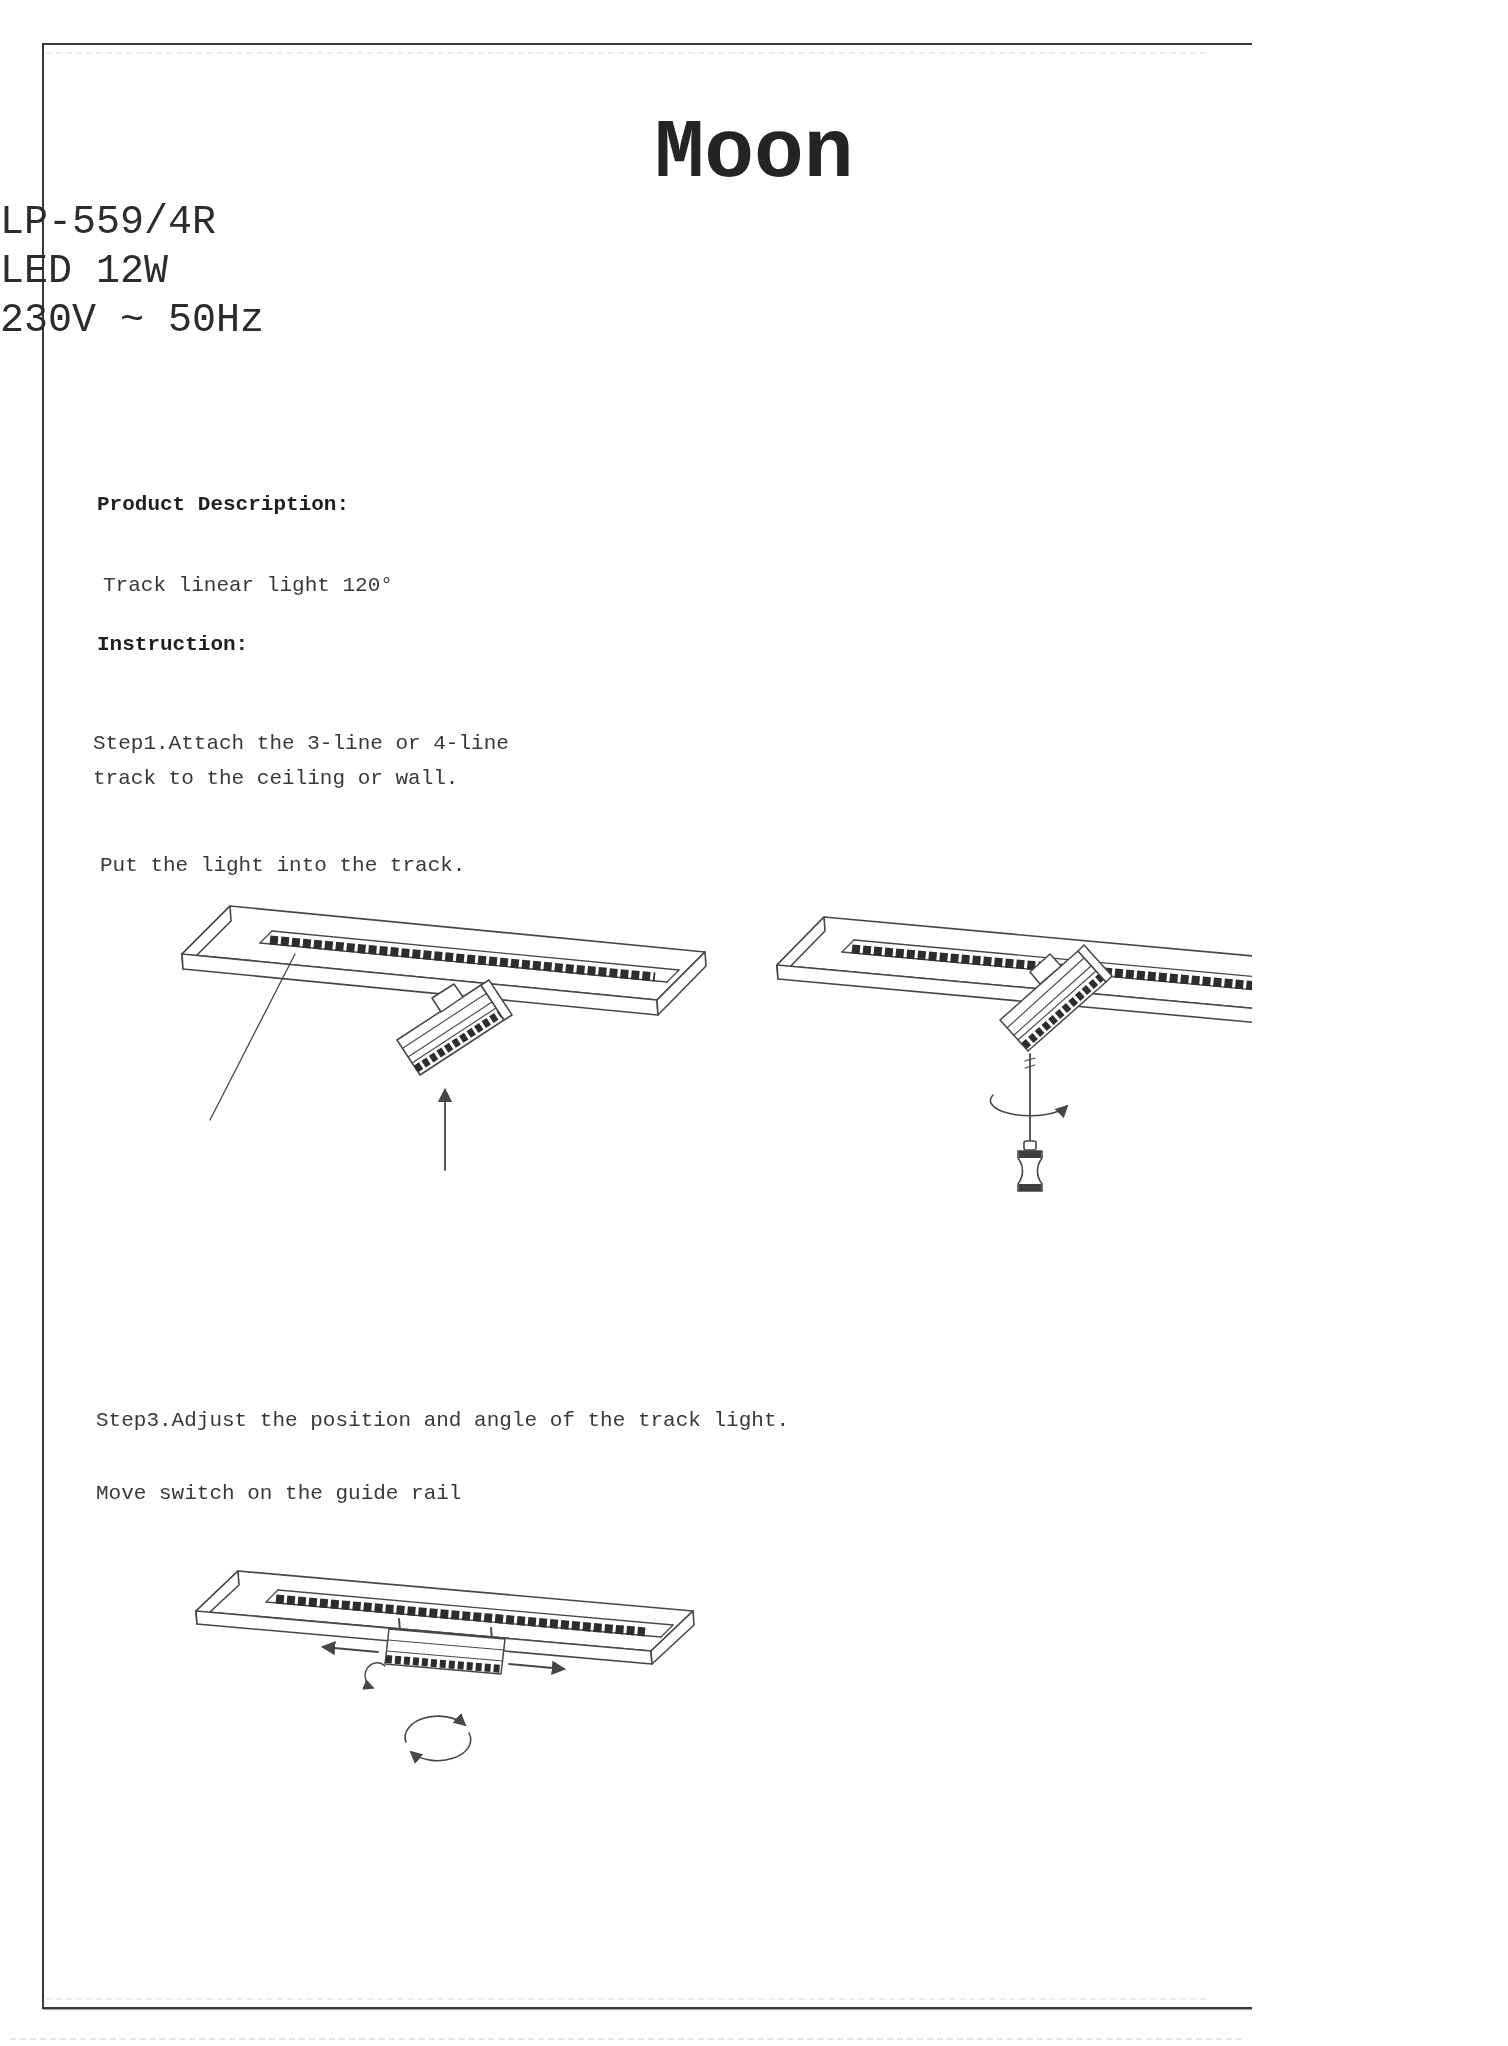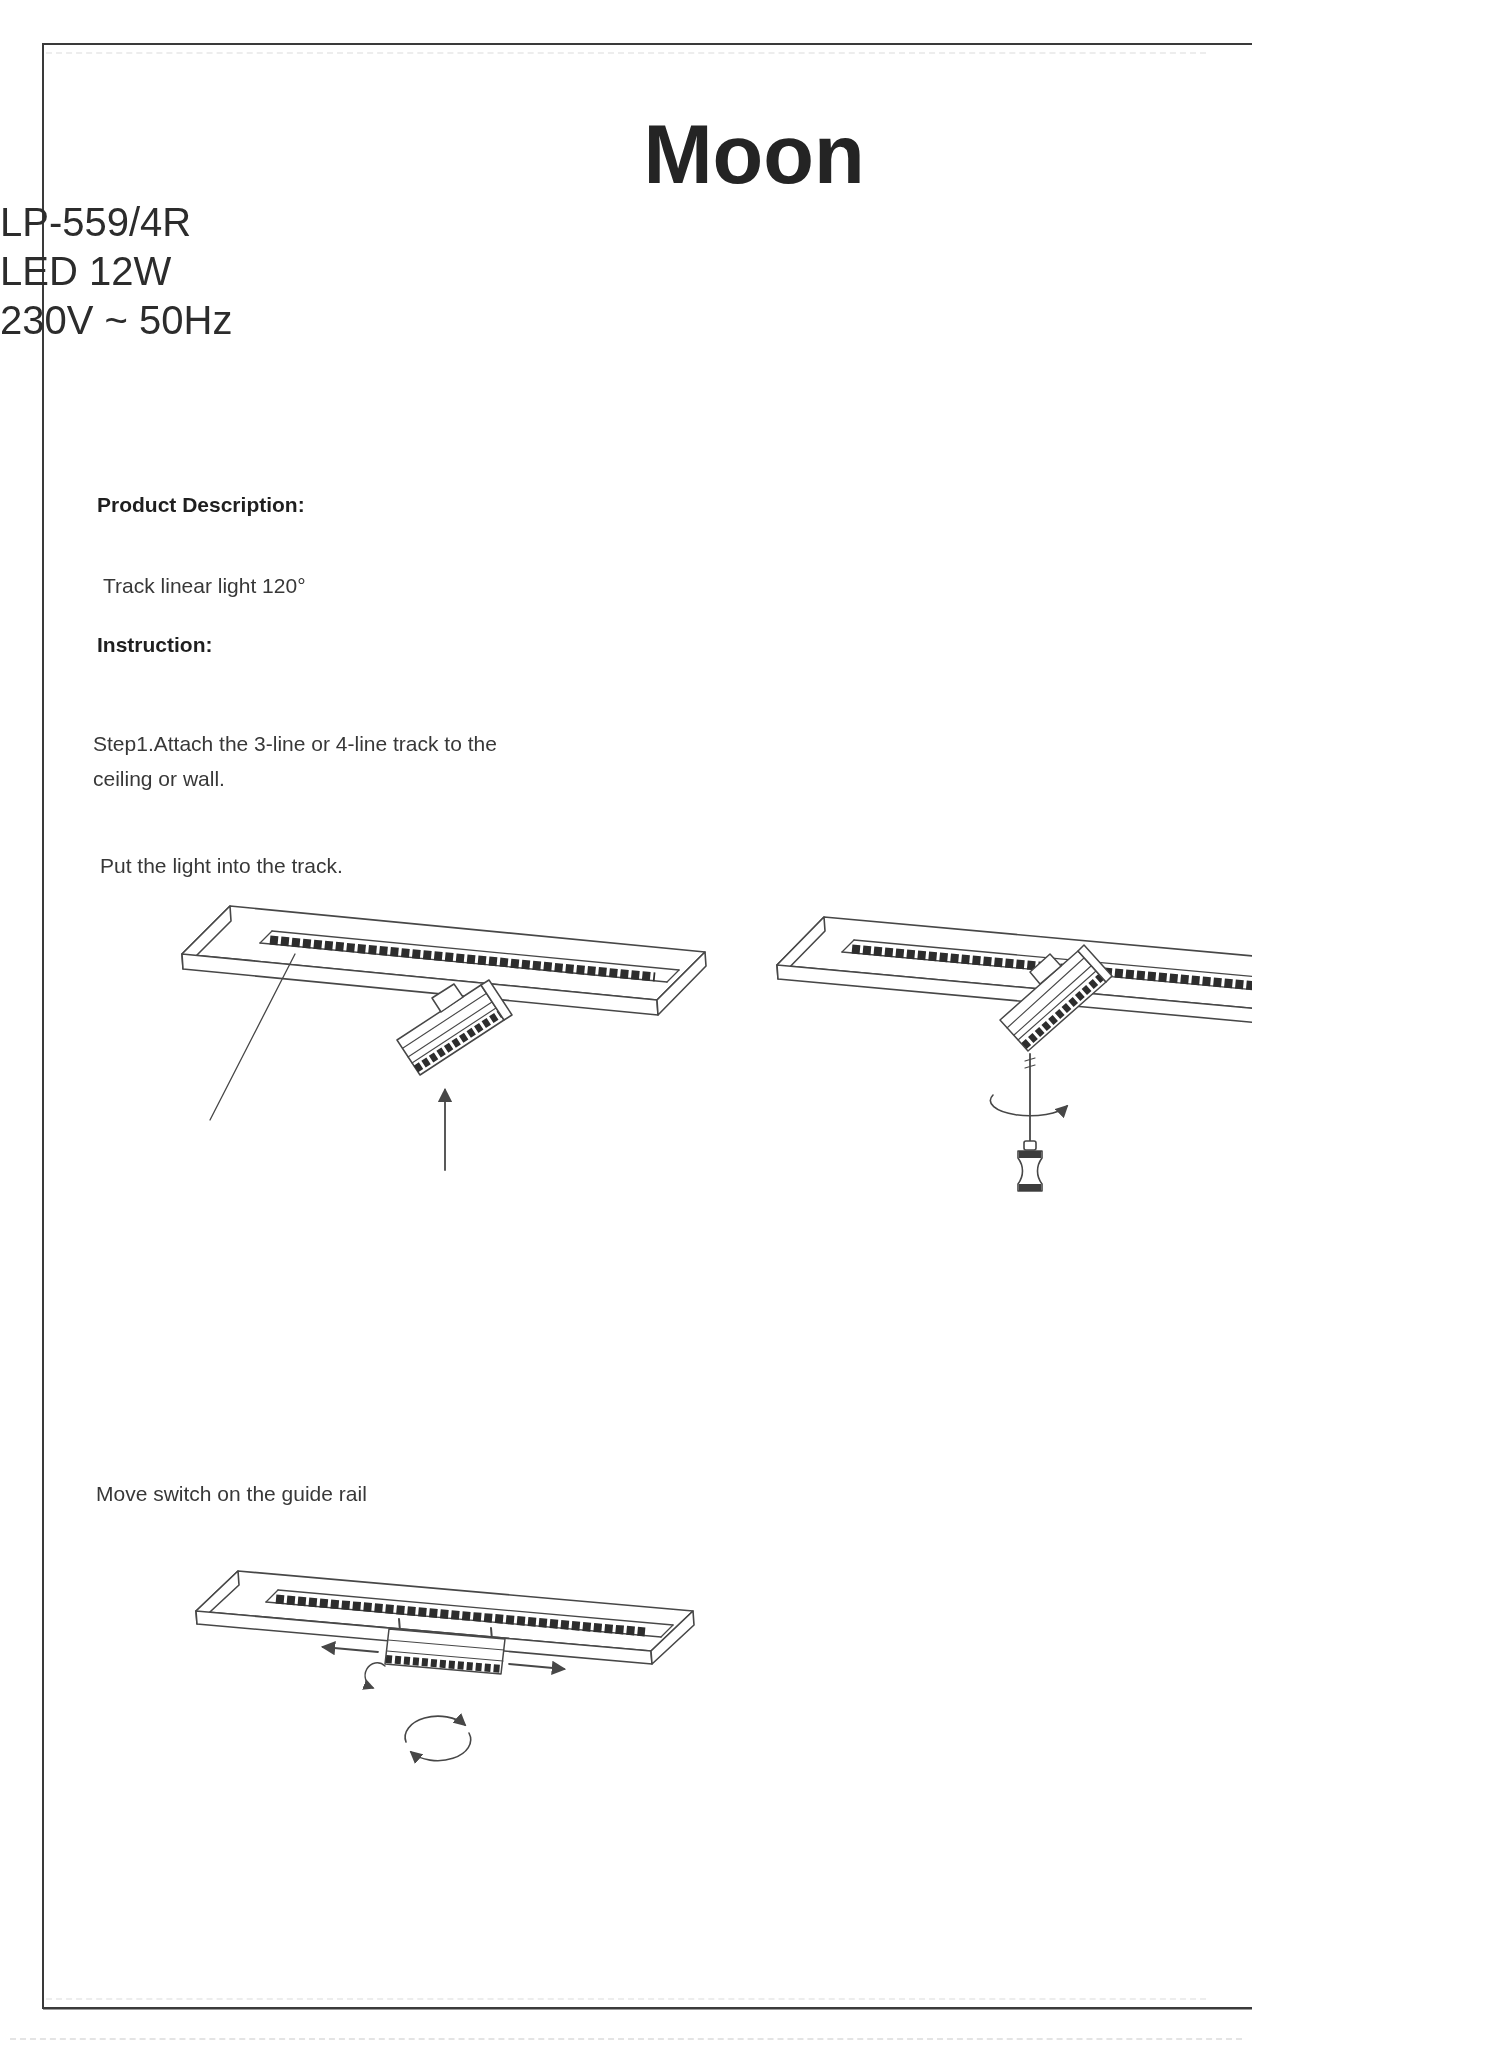--- a/index.html
+++ b/index.html
@@ -1,20 +1,20 @@
 <!DOCTYPE html>
 <html><head>
 <meta charset="utf-8">
 <style>
   html,body{margin:0;padding:0;background:#ffffff;}
   .page{
     position:relative;
     width:1252px;height:2046px;
     background:#ffffff;
-    font-family:Liberation Sans, sans-serif;
+    font-family:Liberation Mono, monospace;
     overflow:hidden;
   }
   .abs{position:absolute;}
   .frame{
     position:absolute;
     left:42px;top:43px;width:1423px;height:1962px;
     border:2px solid #3a3a3a;
     box-shadow:1px 1px 0 #9a9a9a;
   }
   .scanline{
@@ -66,20 +66,21 @@
 
   <div class="abs h-bold" style="left:97px;top:492px;">Product Description:</div>
   <div class="abs body-text nowrap" style="left:103px;top:540px;">Track linear light 120°</div>
 
   <div class="abs h-bold" style="left:97px;top:632px;">Instruction:</div>
 
   <div class="abs body-text step1-block" style="left:93px;top:726px;">Step1.Attach the 3-line or 4-line track to the ceiling or wall.</div>
   <div class="abs body-text nowrap" style="left:100px;top:820px;">Put the light into the track.</div>
 
 
+  <div class="abs body-text nowrap" style="left:96px;top:1375px;">Step3.Adjust the position and angle of the track light.</div>
   <div class="abs body-text nowrap" style="left:96px;top:1448px;">Move switch on the guide rail</div>
 
   <svg class="abs" style="left:130px;top:862px;" width="590" height="320" viewBox="0 0 590 320">
     <defs>
       <marker id="arw1" viewBox="0 0 10 10" refX="8.5" refY="5" markerWidth="8" markerHeight="8" orient="auto">
         <path d="M0,0 L10,5 L0,10 Z" fill="#474747"></path>
       </marker>
     </defs>
     <g stroke="#474747" stroke-width="1.6" fill="none" stroke-linejoin="round" stroke-linecap="round">
 

